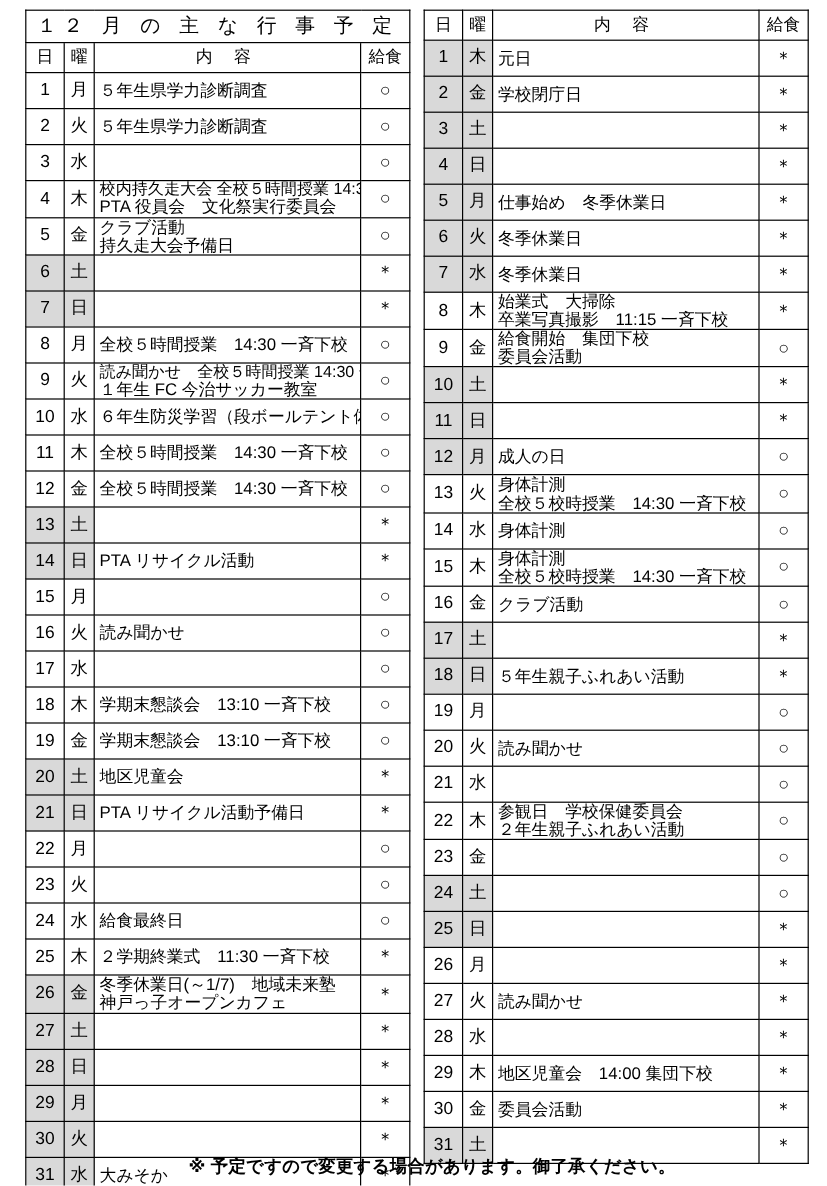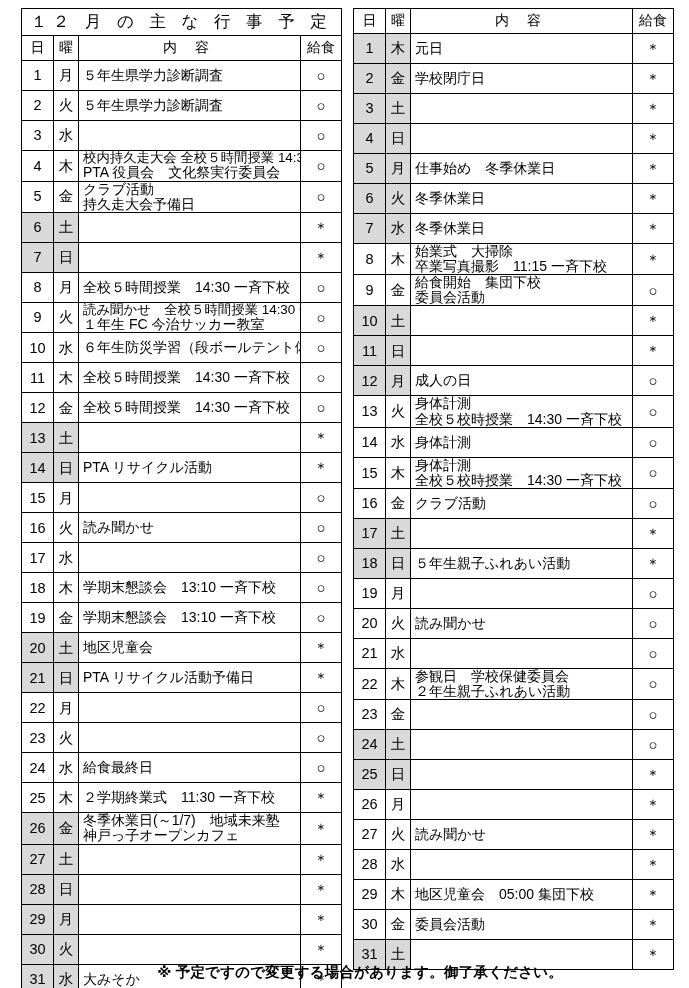--- a/index.html
+++ b/index.html
@@ -637,21 +637,21 @@
             <td class="dow">水</td>
             <td class="body">
               <span class="ln">&nbsp;</span>
             </td>
             <td class="meal">＊</td>
           </tr>
           <tr class="drow">
             <td class="day">29</td>
             <td class="dow">木</td>
             <td class="body">
-              <span class="ln">地区児童会　05:00 集団下校</span>
+              <span class="ln">地区児童会　14:00 集団下校</span>
             </td>
             <td class="meal">＊</td>
           </tr>
           <tr class="drow">
             <td class="day">30</td>
             <td class="dow">金</td>
             <td class="body">
               <span class="ln">委員会活動</span>
             </td>
             <td class="meal">＊</td>

